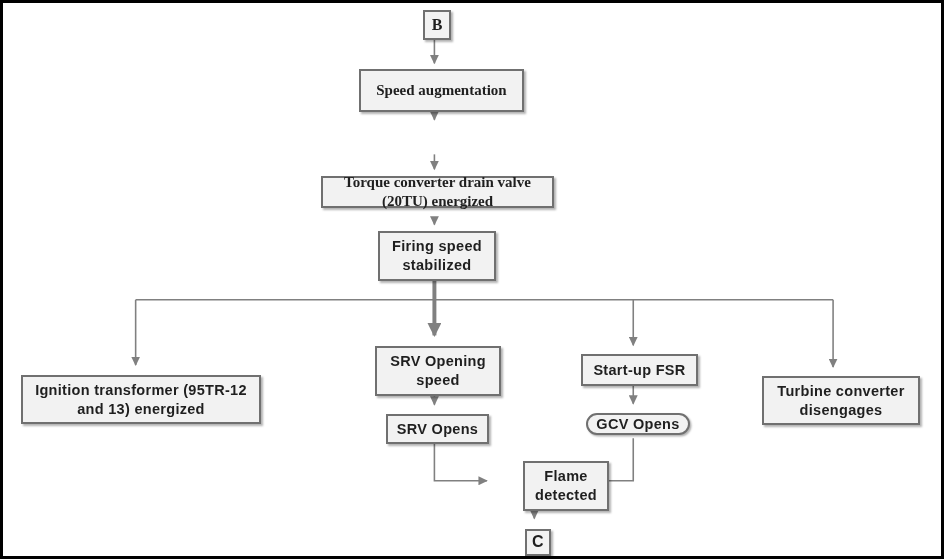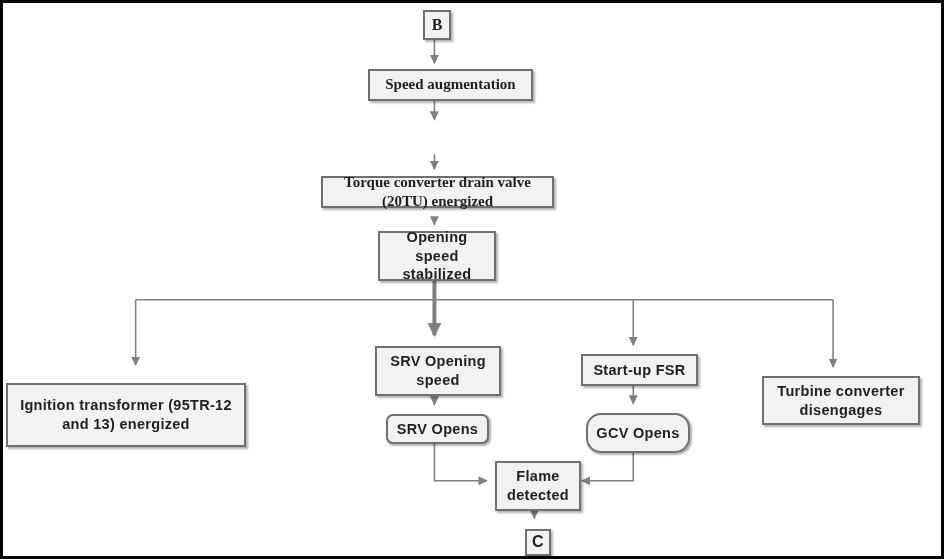--- a/index.html
+++ b/index.html
@@ -43,31 +43,31 @@
     font-family: "Liberation Serif", serif;
     font-size: 15px;
   }
   .sans {
     font-family: "Liberation Sans", sans-serif;
     font-size: 14.5px;
     letter-spacing: 0.3px;
   }
   
   #n-b            { left: 420px; top: 7px;   width: 28px;  height: 30px; font-size: 16px; }
-  #n-speed        { left: 365px; top: 66px;  width: 165px; height: 32px; }
+  #n-speed        { left: 356px; top: 66px;  width: 165px; height: 43px; }
   #n-turbine      { left: 357px; top: 123px; width: 153px; height: 30px; }
   #n-torquedrain  { left: 318px; top: 173px; width: 233px; height: 32px; }
   #n-firing       { left: 375px; top: 228px; width: 118px; height: 50px; }
-  #n-ignition     { left: 3px;  top: 372px; width: 240px; height: 64px; margin-top: 8px; }
+  #n-ignition     { left: 18px;  top: 372px; width: 240px; height: 49px; }
   #n-srvpermit    { left: 372px; top: 343px; width: 126px; height: 50px; }
-  #n-srvopens     { left: 383px; top: 411px; width: 103px; height: 30px; border-radius: 7px; }
+  #n-srvopens     { left: 383px; top: 411px; width: 103px; height: 30px; }
   #n-fsr          { left: 578px; top: 351px; width: 117px; height: 32px; }
-  #n-gcvopens     { left: 583px; top: 410px; width: 104px; height: 40px; border-radius: 15px; }
+  #n-gcvopens     { left: 583px; top: 410px; width: 104px; height: 22px; border-radius: 15px; }
   #n-torquedis    { left: 759px; top: 373px; width: 158px; height: 49px; }
-  #n-flame        { left: 492px; top: 458px; width: 86px;  height: 50px; }
+  #n-flame        { left: 520px; top: 458px; width: 86px;  height: 50px; }
   #n-c            { left: 522px; top: 526px; width: 26px;  height: 27px; font-size: 16px; }
 </style>
 </head>
 <body>
 
 <div class="stage">
 
   <svg class="connectors" viewBox="0 0 944 559" xmlns="http://www.w3.org/2000/svg">
     <defs>
       <marker id="arrow" markerUnits="userSpaceOnUse" markerWidth="10" markerHeight="9" refX="8.5" refY="4.5" orient="auto">
@@ -100,21 +100,21 @@
     <path d="M434,278 V336" stroke="#808080" stroke-width="4" fill="none" marker-end="url(#arrowBig)"></path>
   </svg>
 
   <div class="node serif" id="n-b">B</div>
 
   <div class="node serif" id="n-speed">Speed augmentation</div>
 
 
   <div class="node serif" id="n-torquedrain">Torque converter drain valve (20TU) energized</div>
 
-  <div class="node sans" id="n-firing">Opening speed stabilized</div>
+  <div class="node sans" id="n-firing">Firing speed stabilized</div>
 
   <div class="node sans" id="n-ignition">Ignition transformer (95TR-12 and 13) energized</div>
 
   <div class="node sans" id="n-srvpermit">SRV Opening speed</div>
 
   <div class="node sans" id="n-srvopens">SRV Opens</div>
 
   <div class="node sans" id="n-fsr">Start-up FSR</div>
 
   <div class="node sans" id="n-gcvopens">GCV Opens</div>

